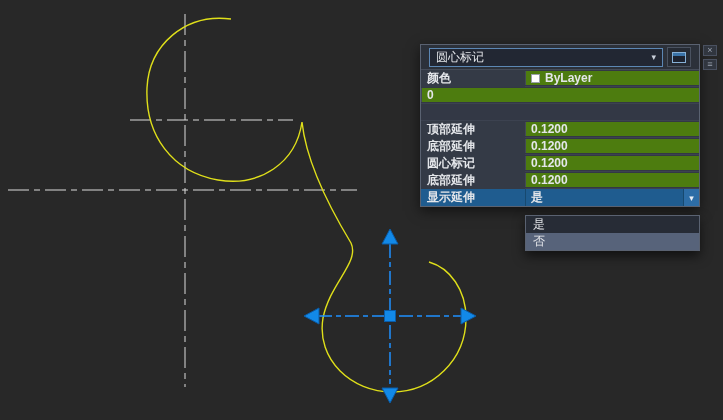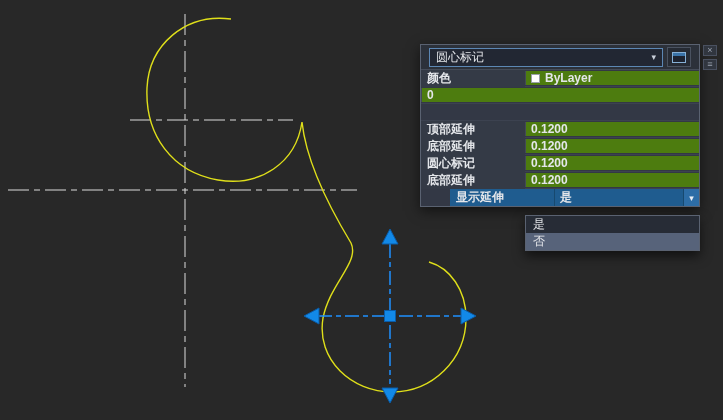--- a/index.html
+++ b/index.html
@@ -42,21 +42,21 @@
   .cust-ico {
     width: 14px; height: 11px;
     border: 1px solid #86b0d6;
     background: linear-gradient(#3a73a8 0 3px, #1d2330 3px);
   }
   .qp-row {
     display: flex; height: 17px; align-items: center;
     border-bottom: 1px solid #3c4250;
     font-weight: bold;
   }
-  .qp-row:last-child { border-bottom: none; padding-left: 29px; }
+  .qp-row:last-child { border-bottom: none; }
   .qp-label {
     width: 104px; background: #343a46;
     display: flex; align-items: center; padding-left: 6px;
     white-space: nowrap;
   }
   .qp-value {
     flex: 1; background: #4d7c0f; border-left: 1px solid #434a57;
     display: flex; align-items: center; gap: 5px; padding: 0 5px;
     white-space: nowrap;
   }

